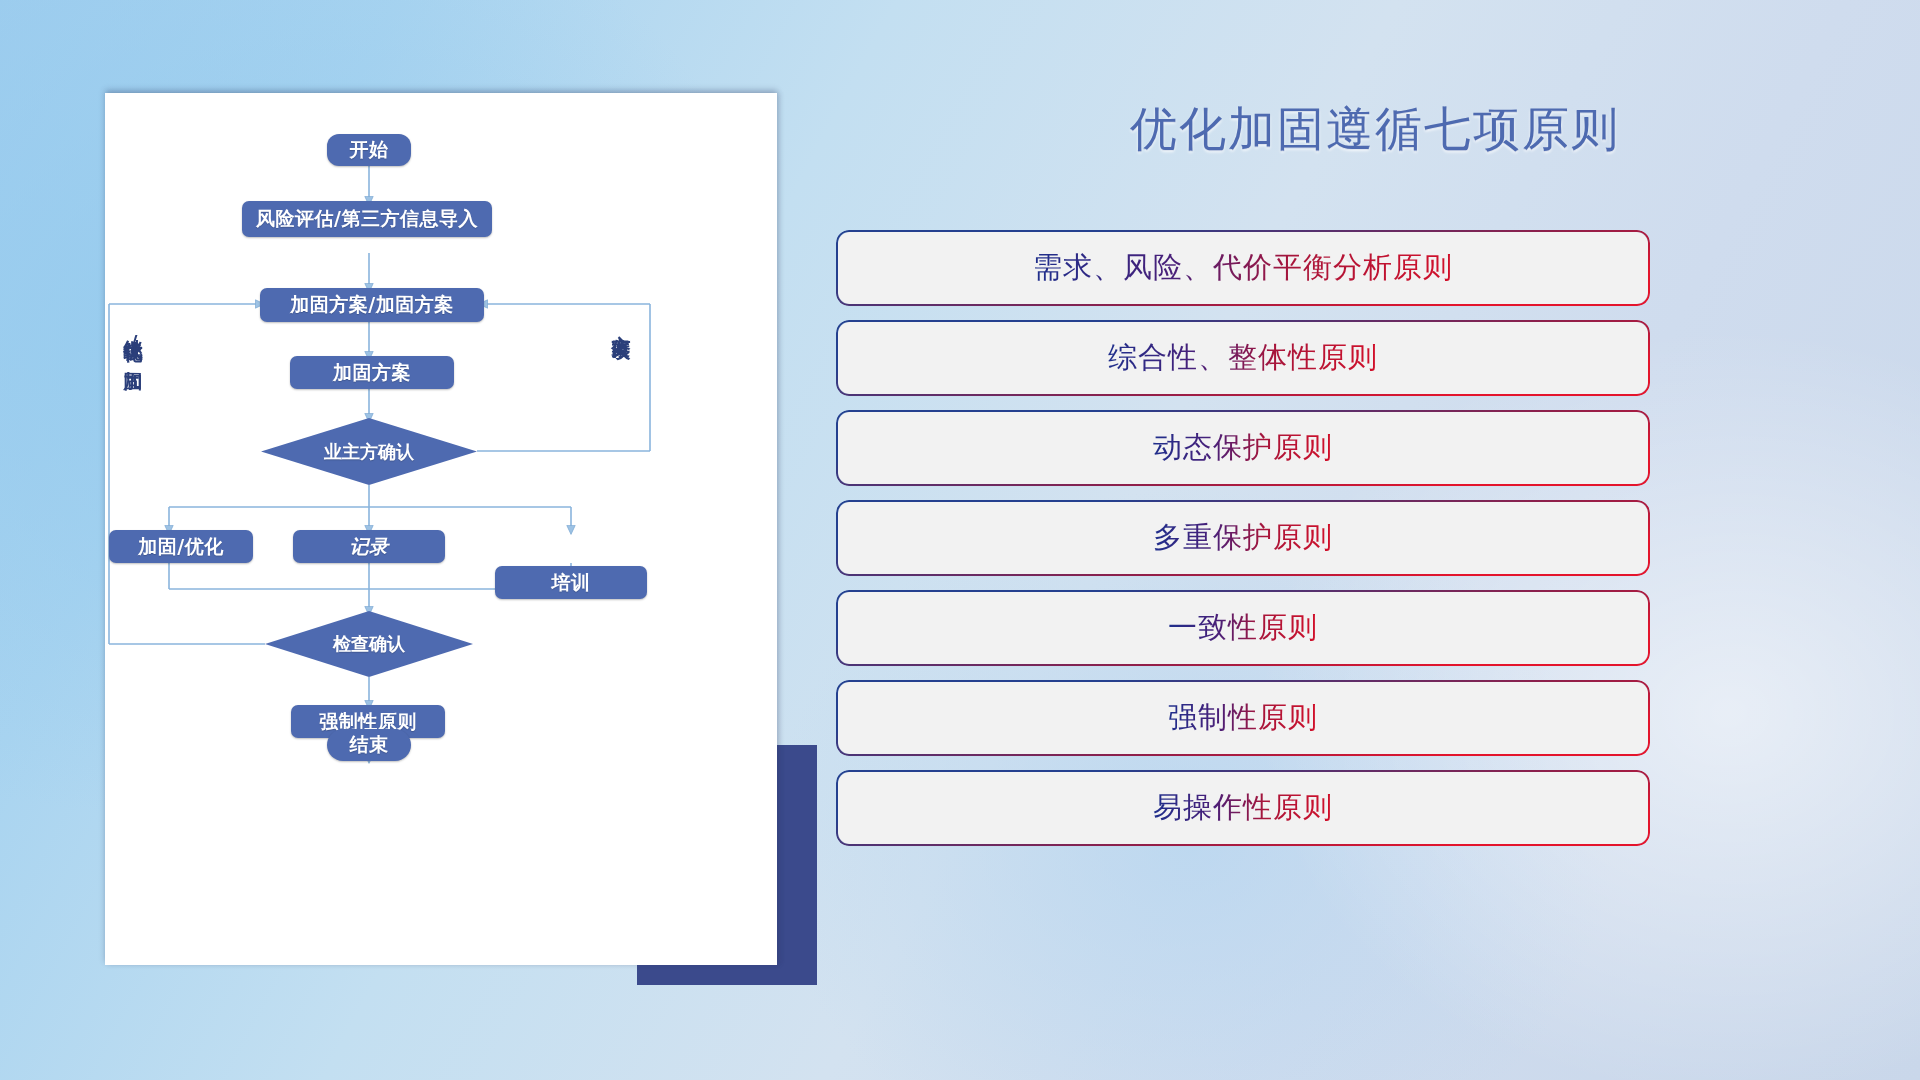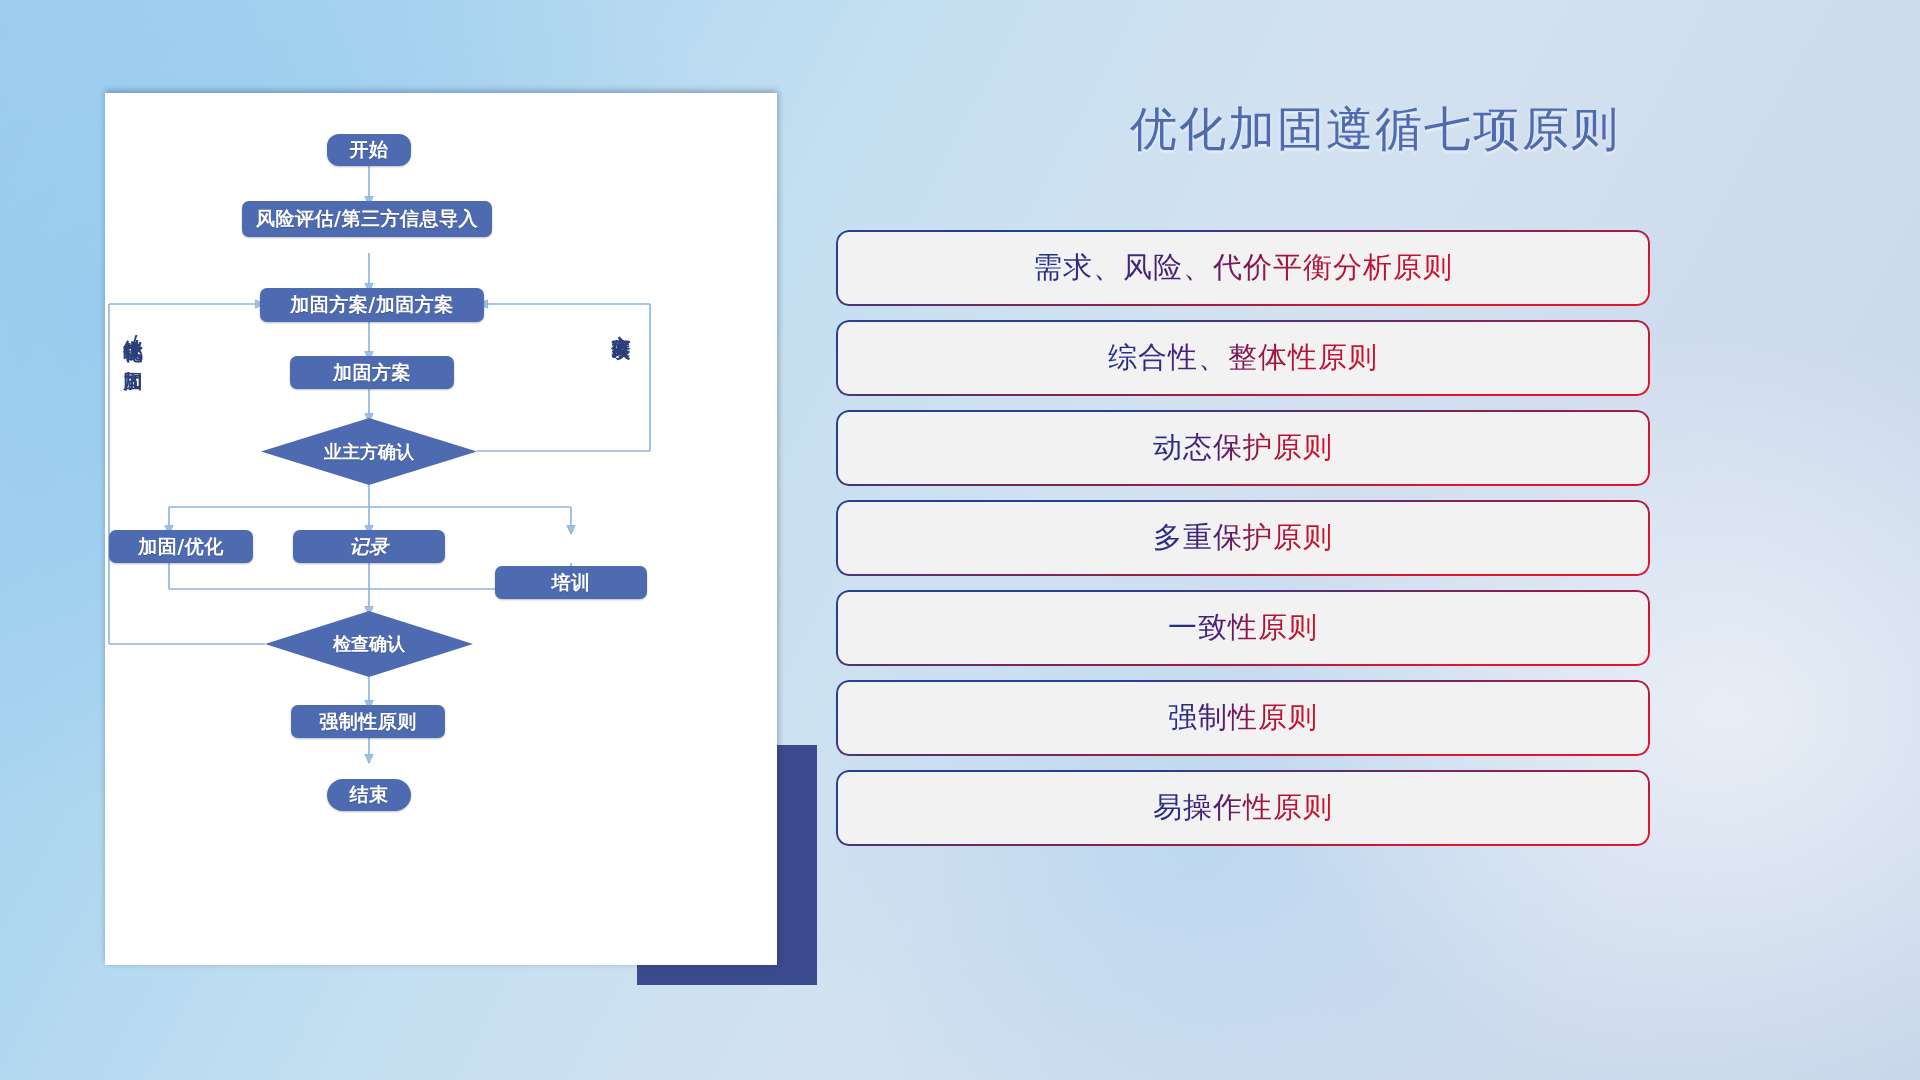--- a/index.html
+++ b/index.html
@@ -173,21 +173,21 @@
     <div class="node" style="left:188px;top:437px;width:152px;height:33px;font-style:italic;">记录</div>
 
     <div class="node" style="left:390px;top:437px;width:152px;height:33px;margin-top:36px;">培训</div>
 
     <div class="diamond" style="left:160px;top:518px;width:208px;height:66px;">
       <span>检查确认</span>
     </div>
 
     <div class="node" style="left:186px;top:612px;width:154px;height:33px;">强制性原则</div>
 
-    <div class="node" style="left:222px;top:686px;width:84px;height:32px;border-radius:16px;">结束</div>
+    <div class="node" style="left:222px;top:636px;width:84px;height:32px;border-radius:16px;">结束</div>
 
     <div class="vlabel" style="left:18px;top:230px;">继续优化/加固</div>
 
     <div class="vlabel" style="left:506px;top:227px;">方案修改</div>
 
   </div>
 </div>
 
 <div id="right-panel">
 

